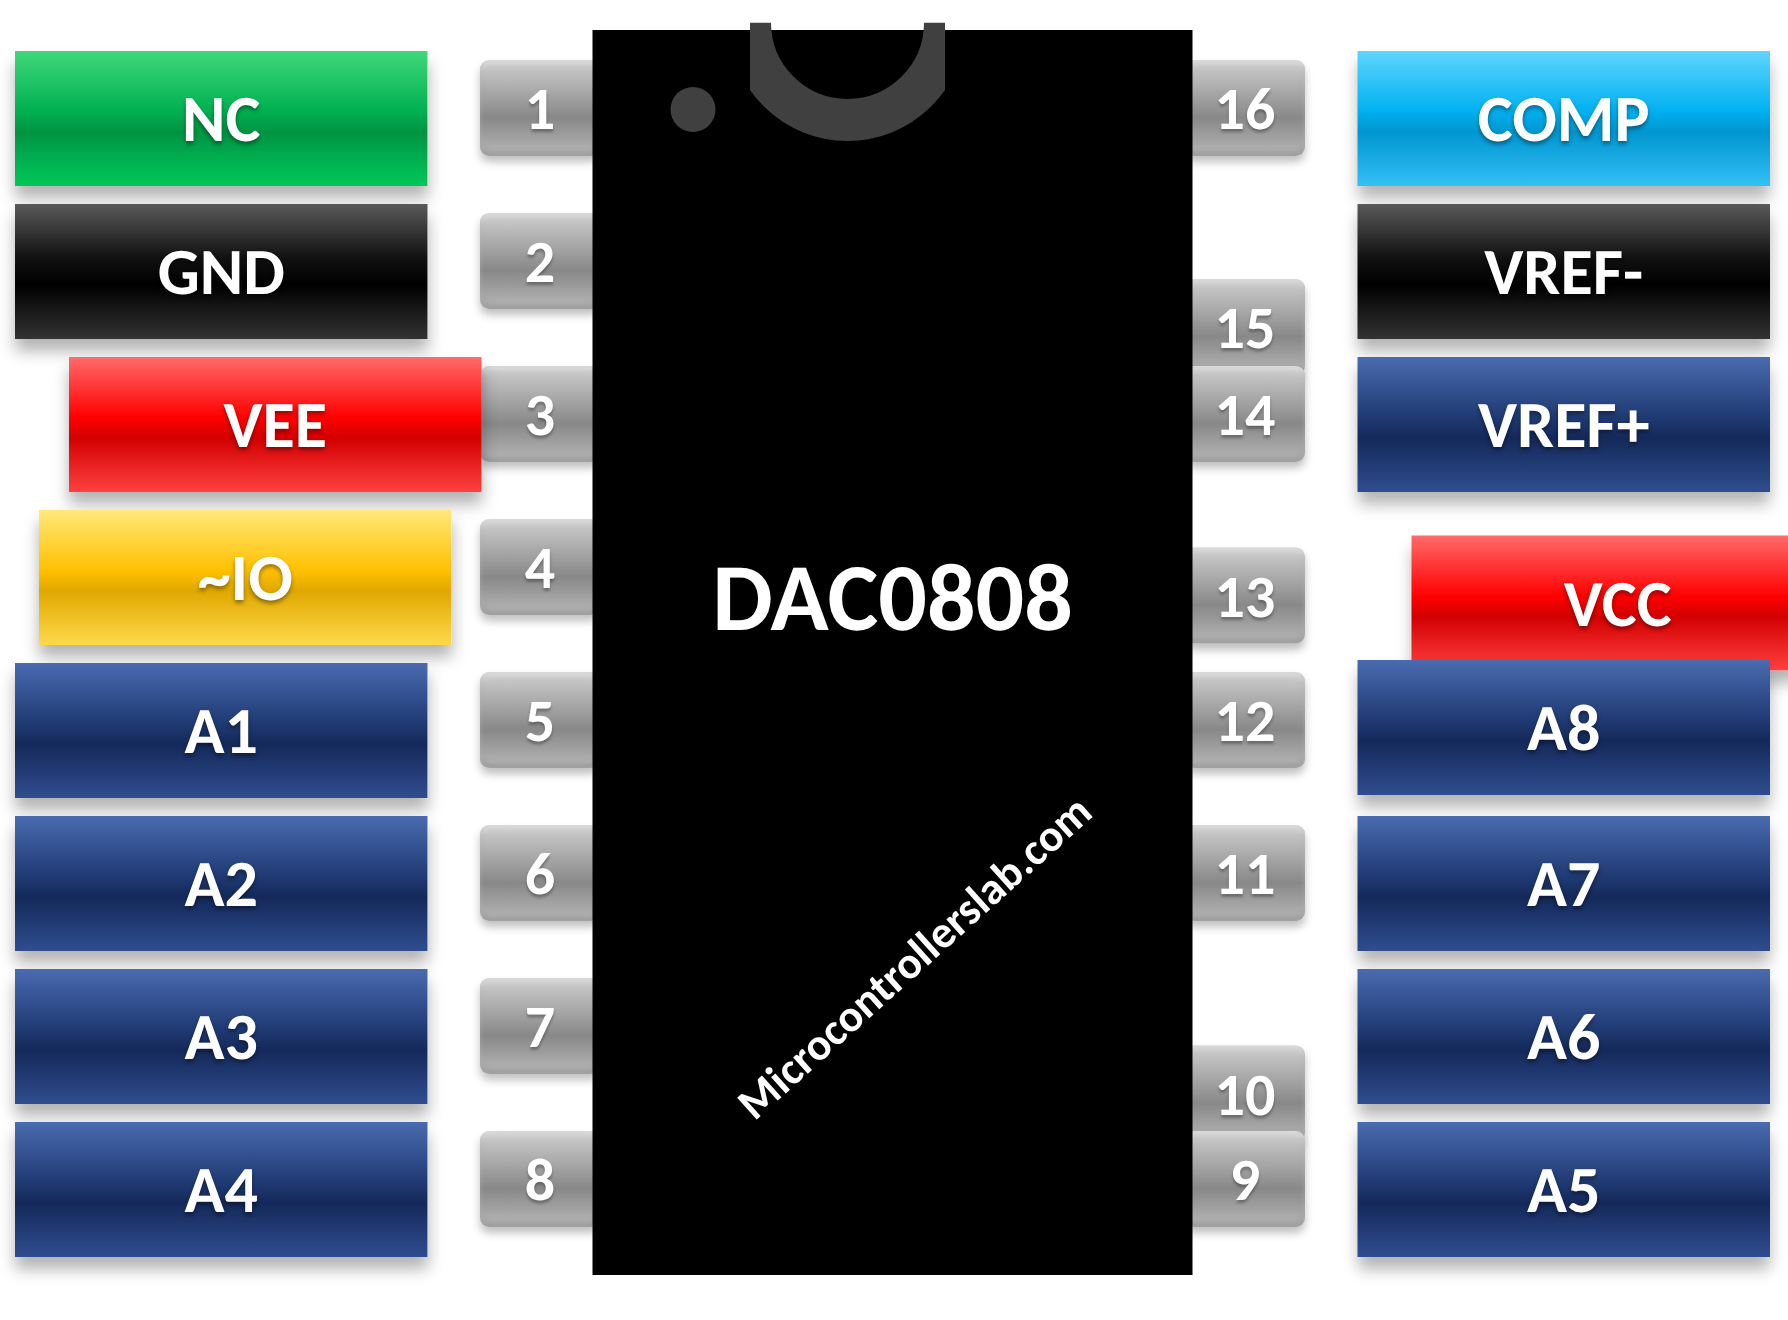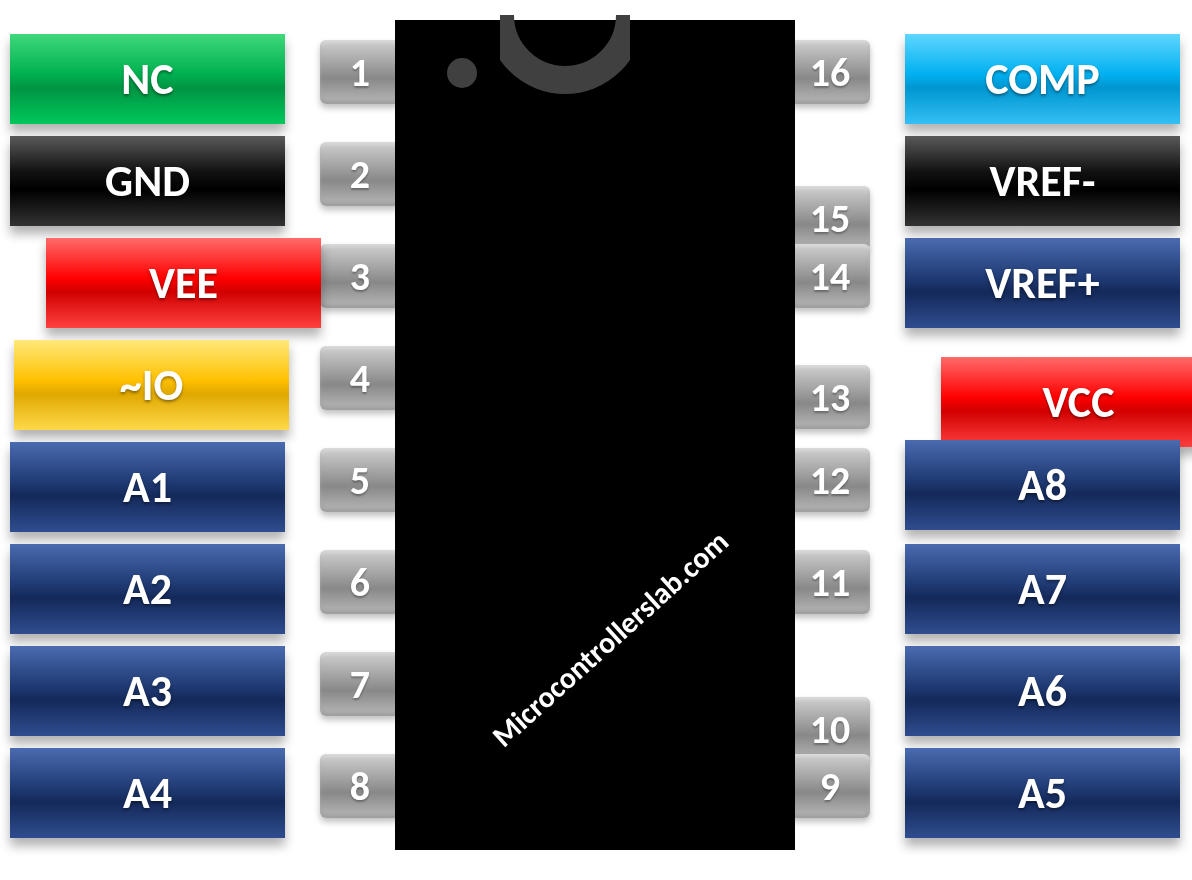--- a/index.html
+++ b/index.html
@@ -120,30 +120,31 @@
   <div class="chip-body"></div>
 
   <div class="notch">
     <svg viewBox="0 0 130 80">
       <path d="M 0 0 A 65 65 0 0 0 130 0" fill="none" stroke="#404040" stroke-width="28"></path>
     </svg>
   </div>
 
   <div class="dot"></div>
 
+  <div class="chip-name">DAC0808</div>
   <div class="watermark">Microcontrollerslab.com</div>
 
   <div id="left-side">
       <div class="label c-green" style="left: 0px; top: 14px;">NC</div>
       <div class="pin" style="left: 310px; top: 20px;">1</div>
       <div class="label c-black" style="left: 0px; top: 116px;">GND</div>
       <div class="pin" style="left: 310px; top: 122px;">2</div>
       <div class="label c-red" style="left: 0px; top: 218px;">VEE</div>
       <div class="pin" style="left: 310px; top: 224px;">3</div>
-      <div class="label c-yellow" style="left: 4px; top: 320px;">~IO</div>
+      <div class="label c-yellow" style="left: 16px; top: 320px;">~IO</div>
       <div class="pin" style="left: 310px; top: 326px;">4</div>
       <div class="label c-navy" style="left: 0px; top: 422px;">A1</div>
       <div class="pin" style="left: 310px; top: 428px;">5</div>
       <div class="label c-navy" style="left: 0px; top: 524px;">A2</div>
       <div class="pin" style="left: 310px; top: 530px;">6</div>
       <div class="label c-navy" style="left: 0px; top: 626px;">A3</div>
       <div class="pin" style="left: 310px; top: 632px;">7</div>
       <div class="label c-navy" style="left: 0px; top: 728px;">A4</div>
       <div class="pin" style="left: 310px; top: 734px;">8</div>
     </div>

